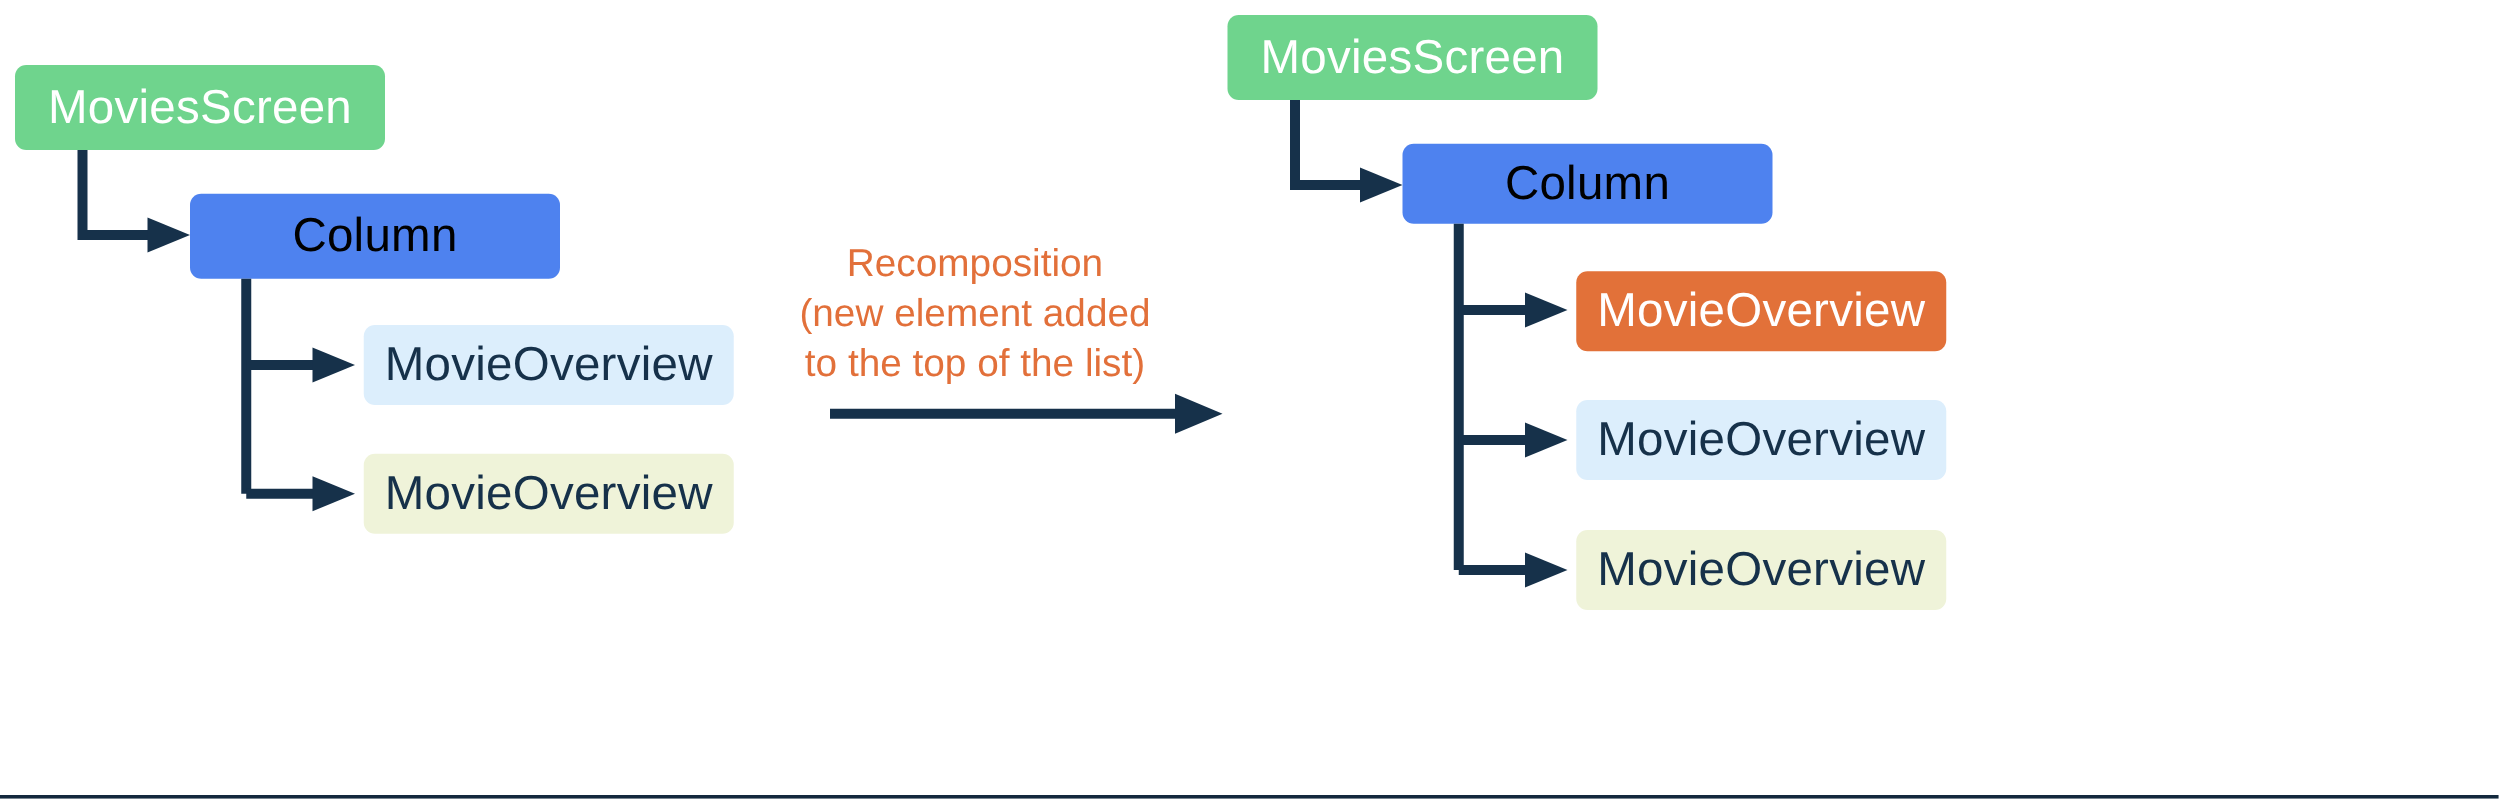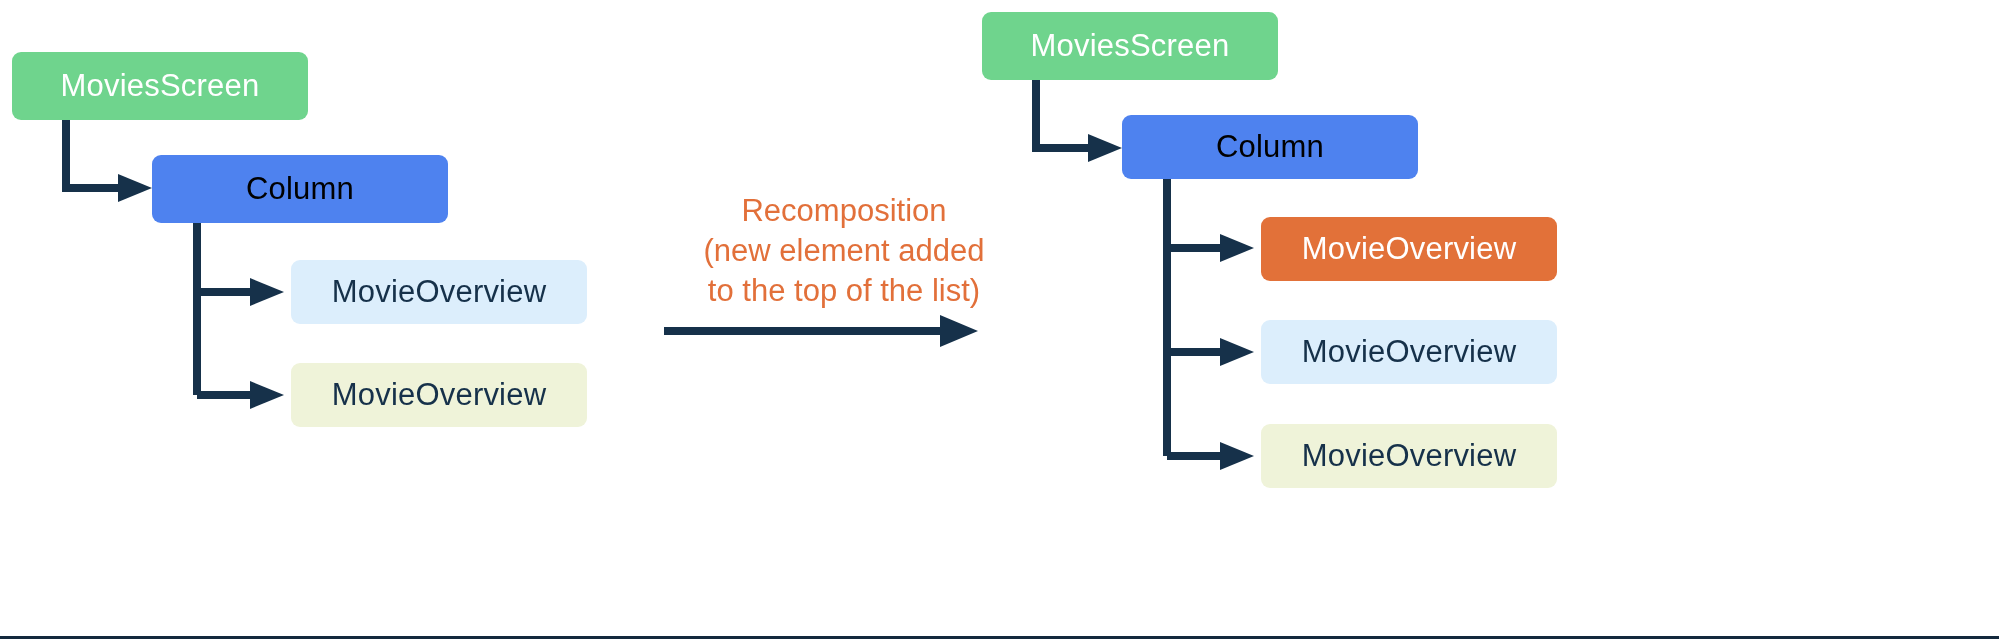--- a/index.html
+++ b/index.html
@@ -15,21 +15,21 @@
     width: 1999px;
     height: 639px;
     background: #ffffff;
   }
   .node {
     position: absolute;
     display: flex;
     align-items: center;
     justify-content: center;
     border-radius: 9px;
-    font-size: 31px;
+    font-size: 38px;
     letter-spacing: .2px;
     white-space: nowrap;
   }
   .node.green  { background: #6fd48d; color: #ffffff; }
   .node.blue   { background: #4e82ef; color: #000000; }
   .node.orange { background: #e27139; color: #ffffff; }
   .node.lblue  { background: #dceefc; color: #16314a; }
   .node.yellow { background: #eff3d9; color: #16314a; }
 
   .connector { position: absolute; }
@@ -88,21 +88,21 @@
     <div class="node lblue" style="left:291px; top:260px; width:296px; height:64px;">
       <span>MovieOverview</span>
     </div>
 
     <div class="node yellow" style="left:291px; top:363px; width:296px; height:64px;">
       <span>MovieOverview</span>
     </div>
   </div>
 
   <div>
-    <div id="mid-caption" style="left:692px; top:191px; width:304px;">Recomposition
+    <div id="mid-caption" style="left:628px; top:191px; width:304px;">Recomposition
 (new element added
 to the top of the list)</div>
 
     <div id="mid-arrow" style="left:662px; top:310px;">
       <svg width="320" height="42" viewBox="0 0 320 42">
         <path d="M2,21 L282,21" fill="none" stroke="#16314a" stroke-width="8"></path>
         <polygon points="278,5 316,21 278,37" fill="#16314a"></polygon>
       </svg>
     </div>
   </div>

